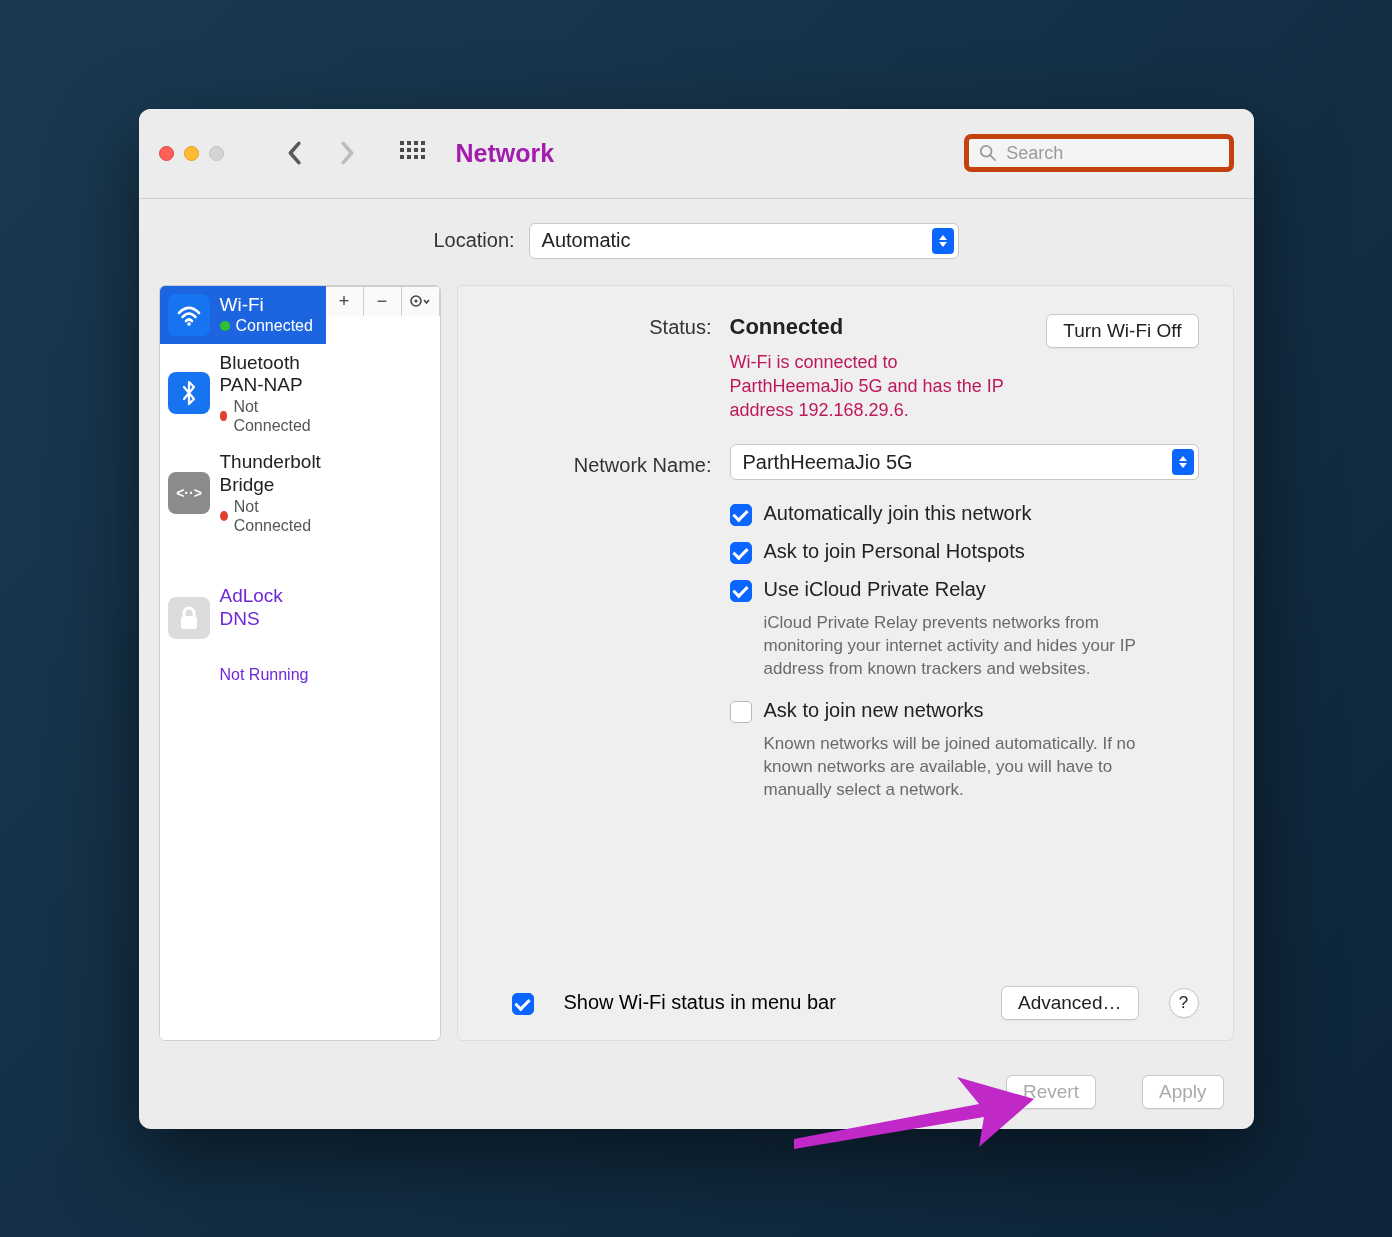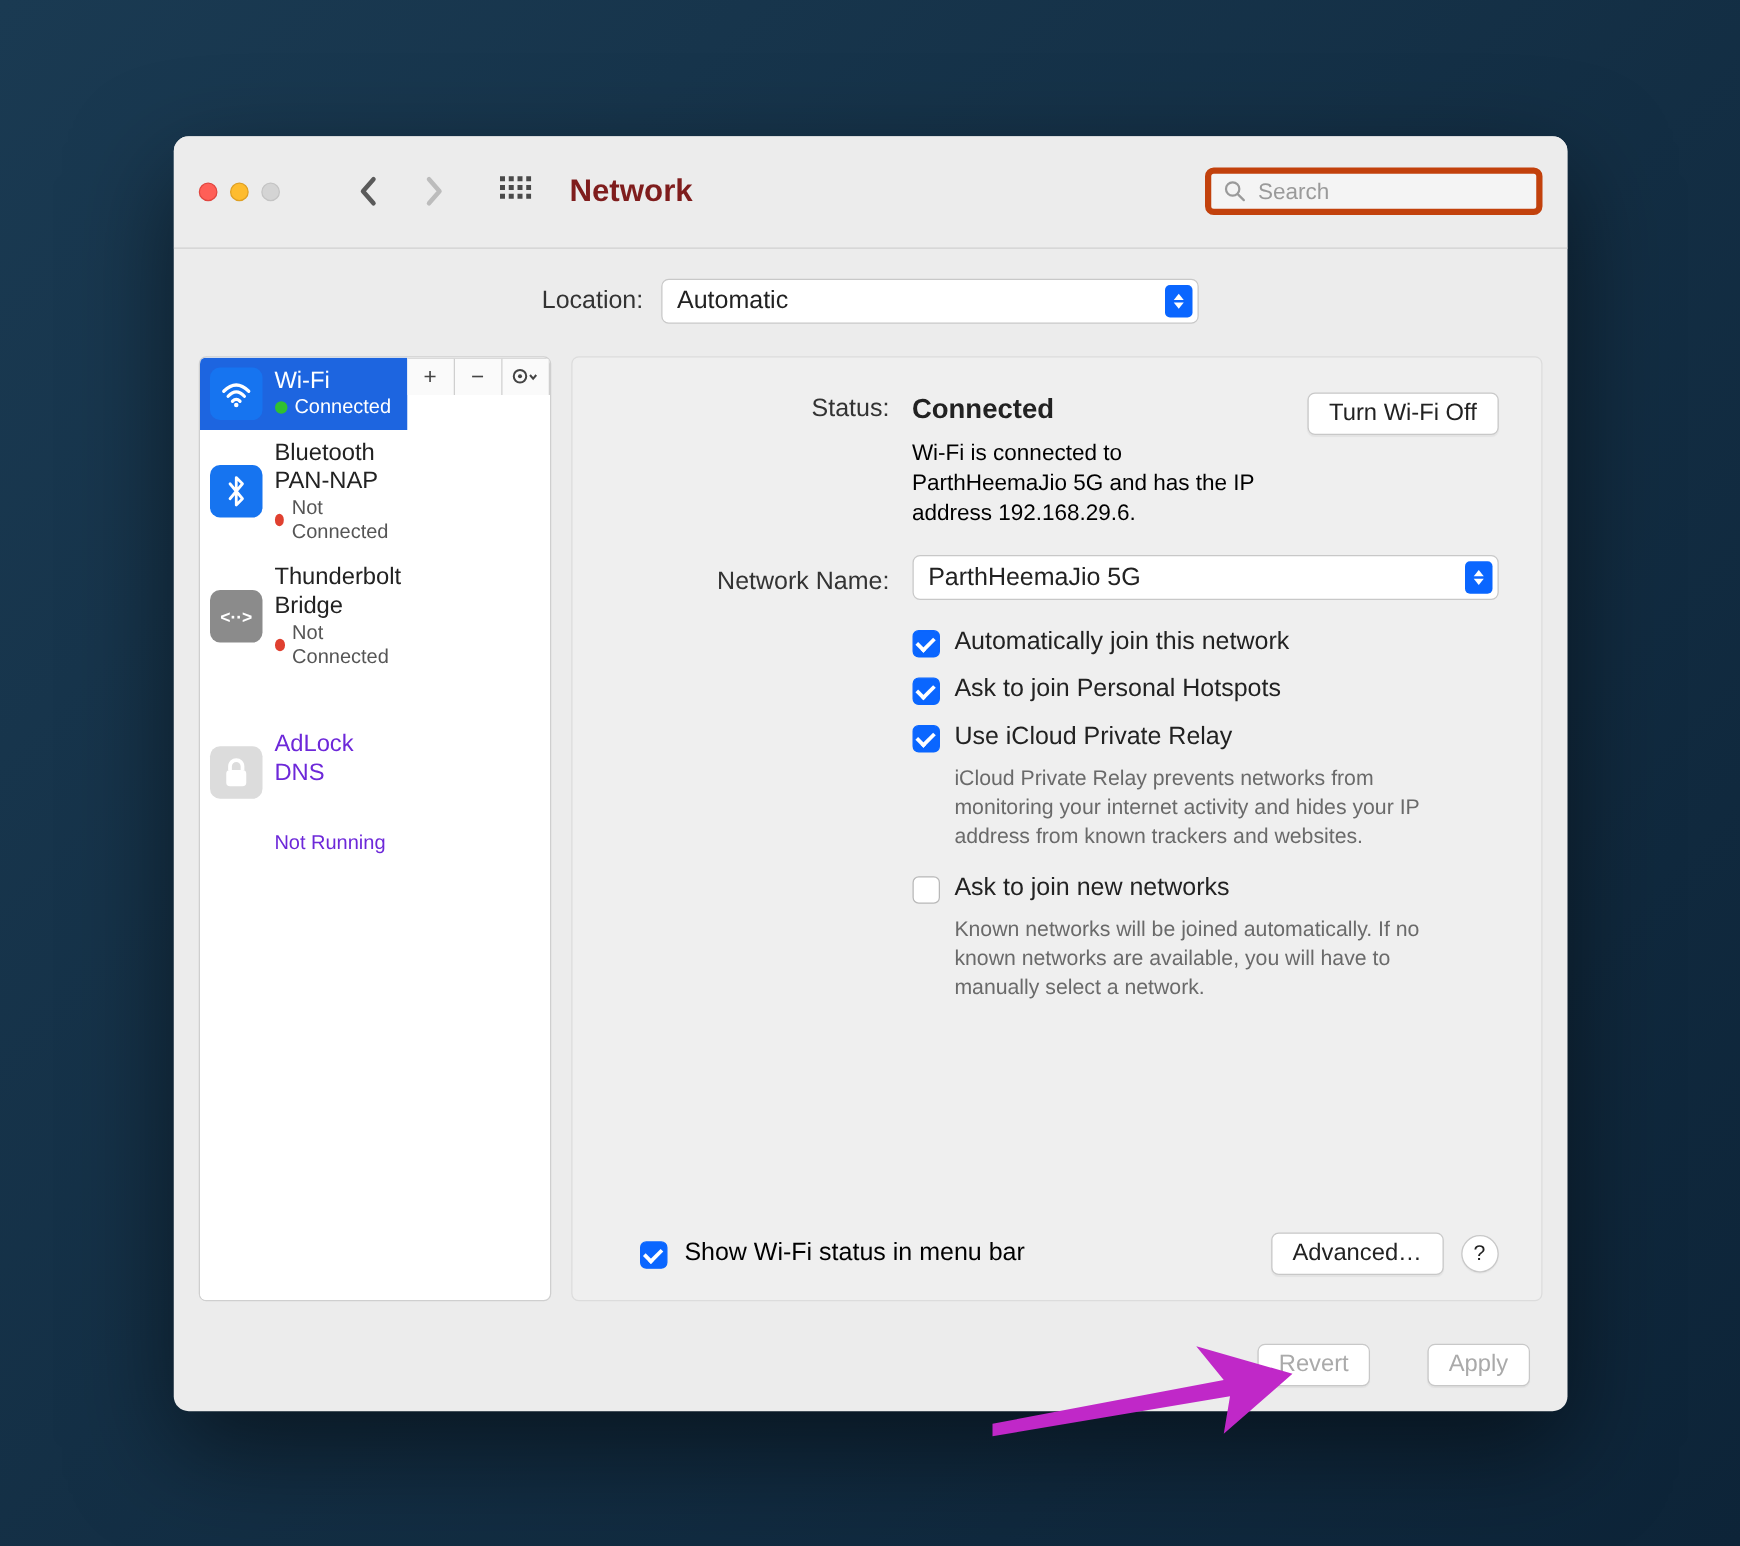--- a/index.html
+++ b/index.html
@@ -39,21 +39,21 @@
   .tl { width: 15px; height: 15px; border-radius: 50%; }
   .tl-red { background: #ff5f57; border: 1px solid #e14640; }
   .tl-yellow { background: #febc2e; border: 1px solid #dfa023; }
   .tl-gray { background: #d4d4d4; border: 1px solid #c4c4c4; }
   .nav-arrow {
     width: 40px; height: 40px; display:flex; align-items:center; justify-content:center;
     color: #5a5a5a; cursor: pointer;
   }
   .nav-arrow.disabled { color: #bcbcbc; }
   .grid-icon { width: 40px; height: 40px; display:flex; align-items:center; justify-content:center; cursor:pointer; margin-right:10px; margin-left:10px;}
-  .title-text { font-size: 25px; font-weight: 700; color: #7f1d1d; flex: 0 0 auto; }
+  .title-text { font-size: 25px; font-weight: 700; color: #a21caf; flex: 0 0 auto; }
   .spacer { flex: 1; }
   .searchbox {
     width: 270px; height: 38px;
     background: #f6f6f6cc;
     border: 5px solid #c2410c;
     border-radius: 7px;
     display: flex; align-items: center; padding: 0 10px;
     color: #9a9a9a; gap: 8px;
   }
   .searchbox input {
@@ -112,40 +112,40 @@
   .sb-btn { width:38px; border-right:1px solid #cfcfcf; display:flex; align-items:center; justify-content:center; font-size:18px; color:#444; cursor:pointer;}
   .sb-btn:last-child { border-right:none; flex:1; justify-content:flex-start; padding-left:6px;}
   .sb-filler { flex:1; }
 
   
   .main { flex:1; background: #efefef; border: 1px solid #dcdcdc; border-radius:6px; padding: 28px 34px 20px; display:flex; flex-direction:column;}
   .mrow { display:flex; gap: 18px; margin-bottom: 22px; }
   .mlabel { width: 220px; text-align:right; font-size:20px; color:#333; padding-top:2px; flex-shrink:0;}
   .mcontent { flex:1; }
   .status-val { font-size: 22px; font-weight:700; color:#222; }
-  .status-desc { font-size: 18px; color:#000000; margin-top: 10px; max-width: 400px; line-height:1.35;}
+  .status-desc { font-size: 18px; color:#be185d; margin-top: 10px; max-width: 400px; line-height:1.35;}
   .btn {
     background:#fff; border:1px solid #c8c8c8; border-radius:6px; font-size:19px;
     padding: 5px 16px; cursor:pointer; color:#222; box-shadow: 0 1px 1px rgba(0,0,0,0.05);
   }
   .btn.round { border-radius: 50%; width:30px; height:30px; padding:0; display:flex; align-items:center; justify-content:center; font-size:17px;}
   .btn:disabled { color:#aaa;margin-left:32px; }
   
   .check-row { display:flex; align-items:flex-start; gap:12px; margin-bottom: 14px; font-size:20px; color:#222;}
   .check-desc { font-size:17px; color:#6a6a6a; margin-left: 34px; margin-top:-4px; margin-bottom:18px; max-width: 380px; line-height:1.35;}
   .cbox {
     width:22px; height:22px; border-radius:5px; border:1px solid #b8b8b8; background:#fff; flex-shrink:0;
     display:flex; align-items:center; justify-content:center; margin-top:2px;
   }
   .cbox.checked { background:#0a66ff; border-color:#0a66ff; }
   .cbox.checked::after {
     content:""; width:6px; height:11px; border:solid #fff; border-width:0 3px 3px 0; transform: rotate(45deg); margin-top:-2px;
   }
 
-  .main-footer { margin-top:auto; display:flex; align-items:center; gap:14px; padding-top:10px;}
+  .main-footer { margin-top:auto; display:flex; align-items:center; gap:30px; padding-top:10px;}
   
   .bottom-buttons { display:flex; justify-content:flex-end; gap:14px; padding: 16px 10px 0; }
 
   
   .annot-arrow {
     position:absolute; left: 640px; top: 960px; pointer-events:none;
   }
   .window-wrap { position: relative; }
 
   svg { display:block; }

